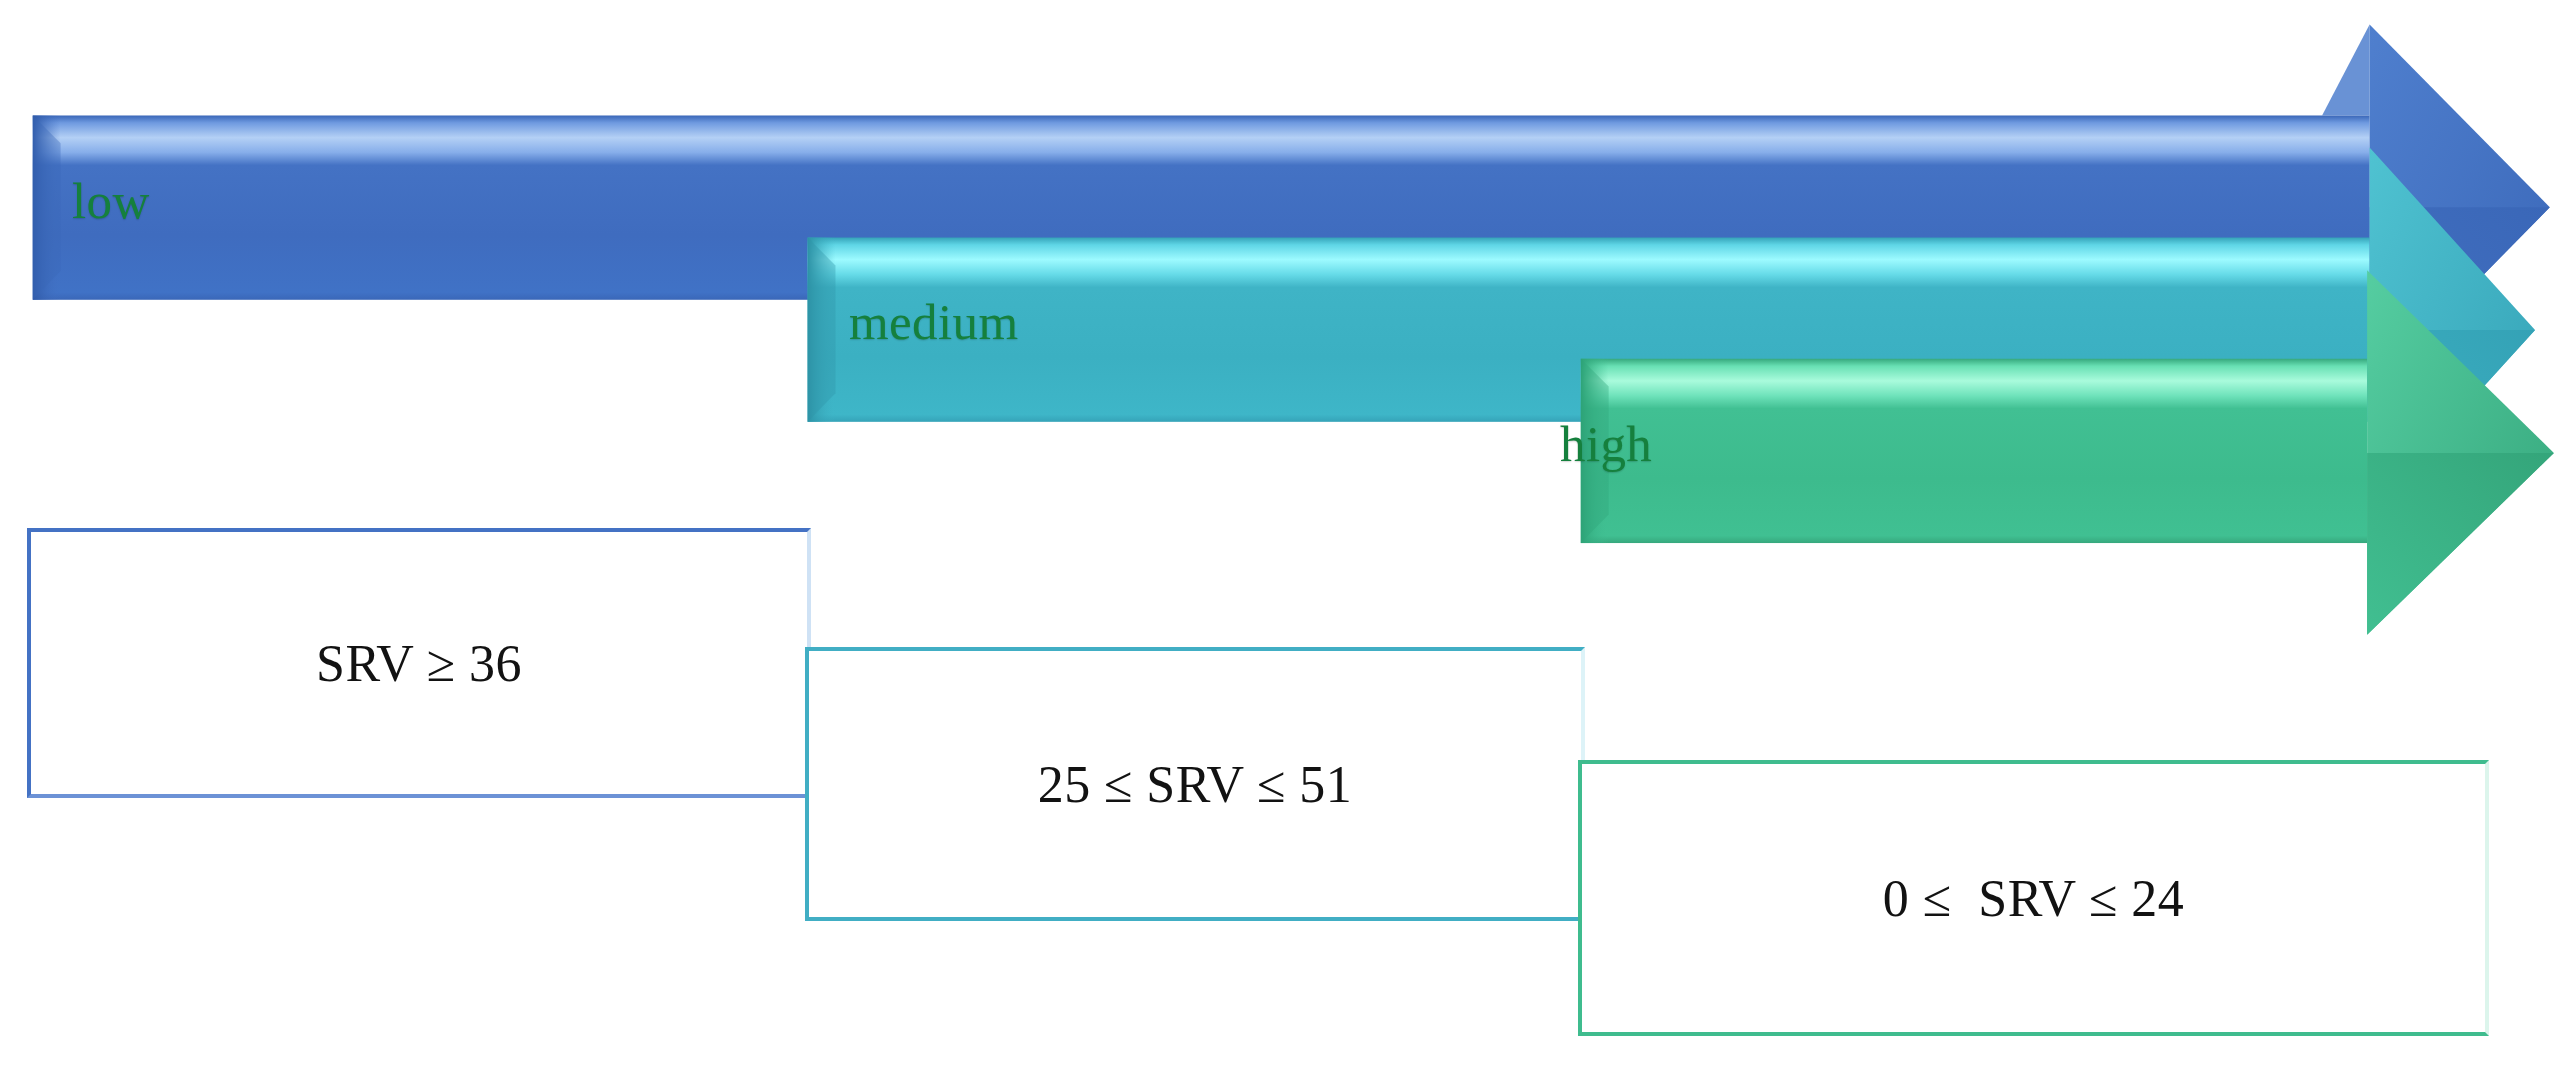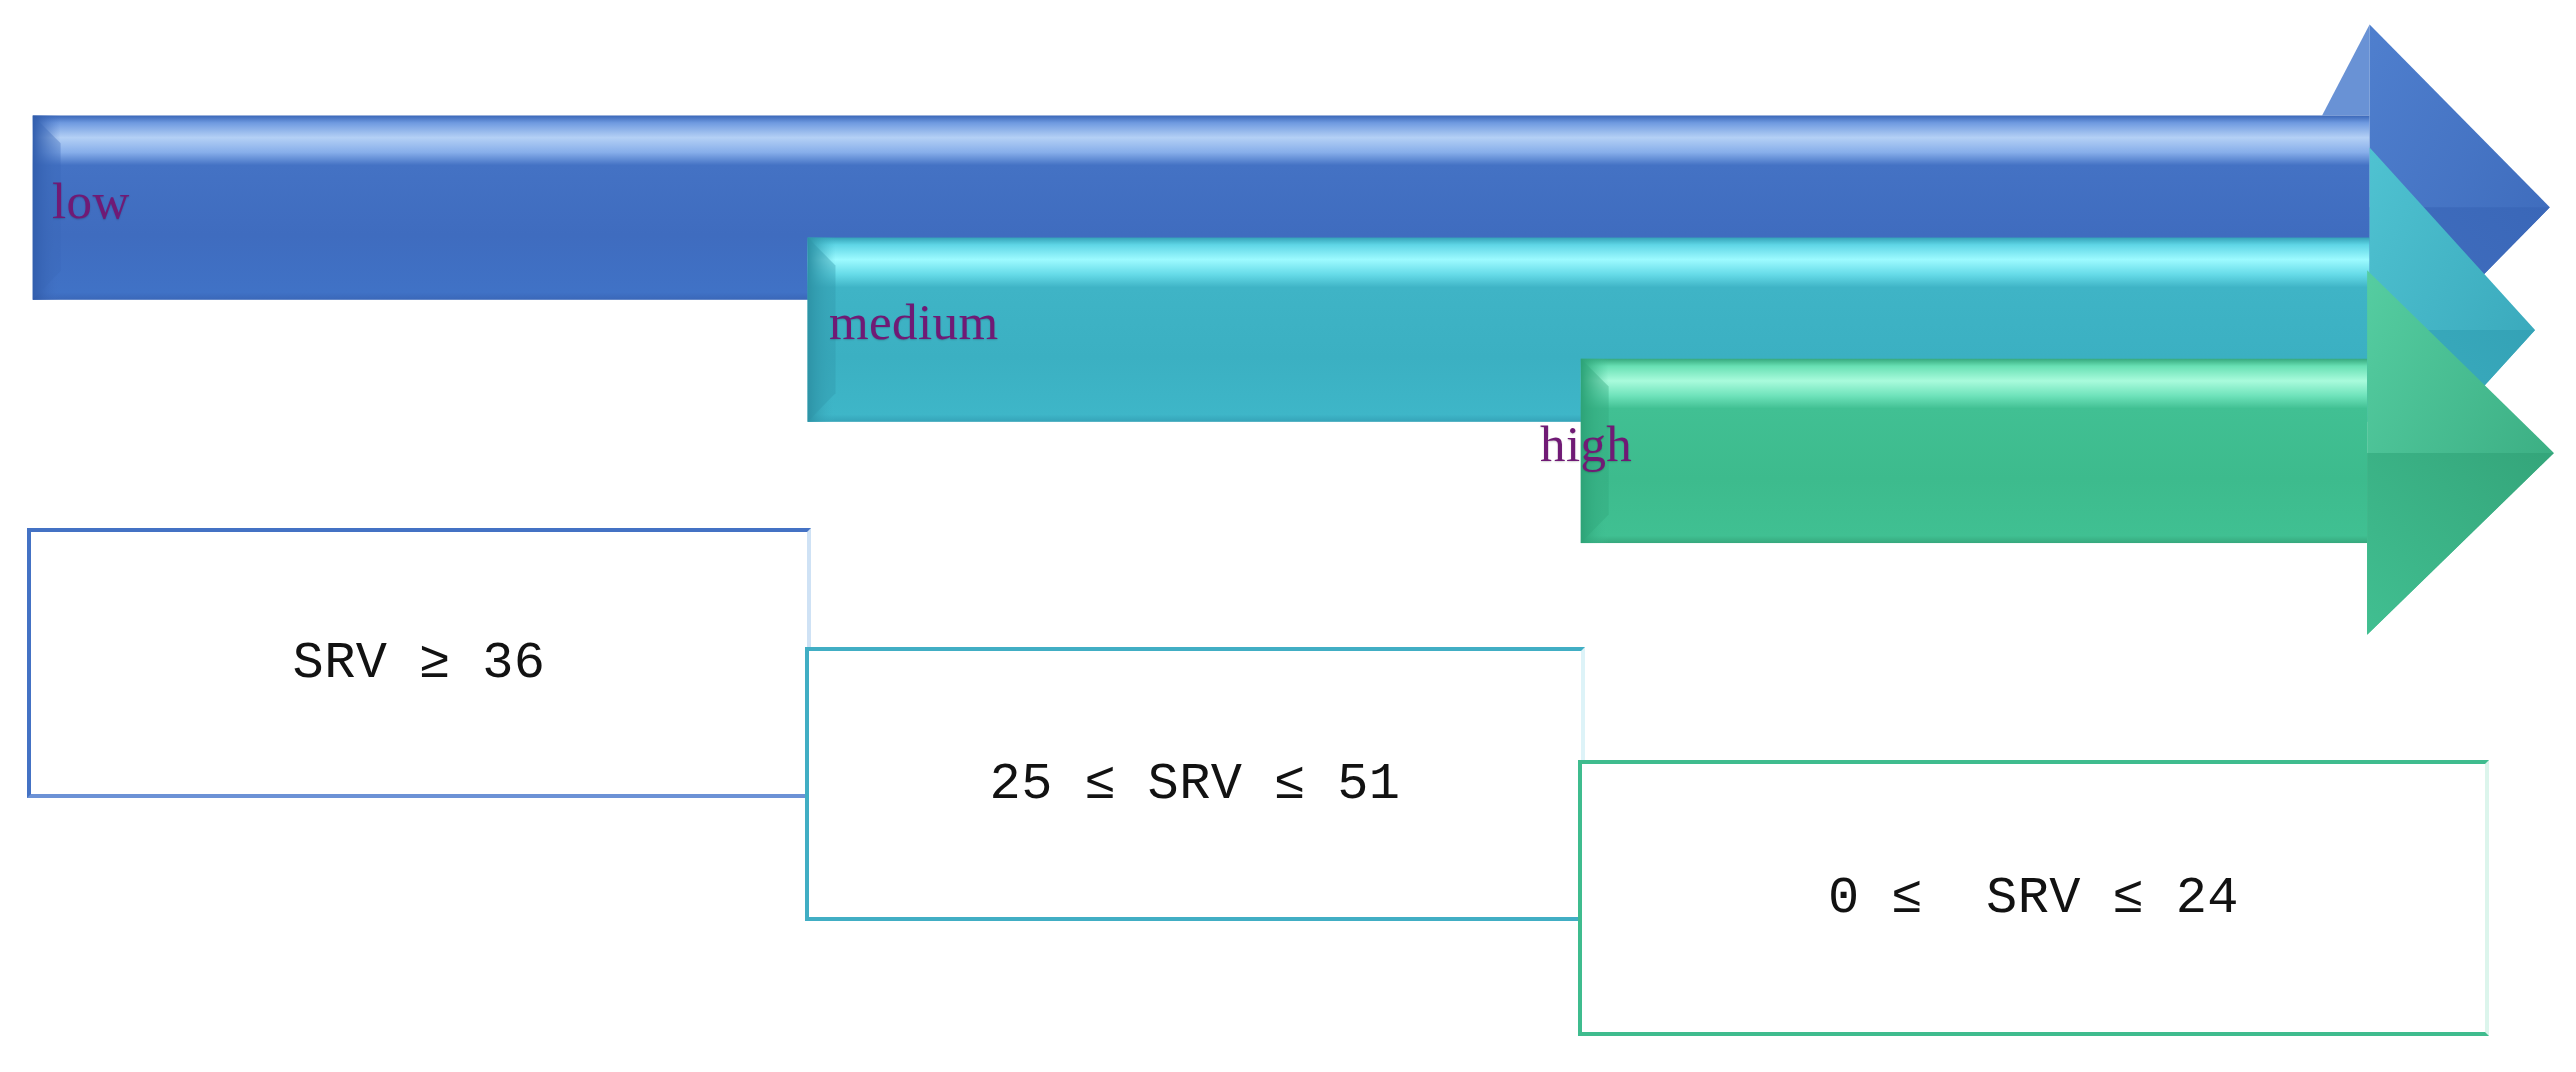--- a/index.html
+++ b/index.html
@@ -22,43 +22,44 @@
   .arrow-layer {
     position: absolute;
     left: 0;
     top: 0;
     width: 2576px;
     height: 1073px;
     pointer-events: none;
   }
   .arrow-label {
     position: absolute;
-    color: #701a75;
+    color: #15803d;
     font-family: "Liberation Serif", "DejaVu Serif", serif;
     font-size: 51px;
     line-height: 1;
     letter-spacing: 0.4px;
     white-space: nowrap;
     text-shadow: 0 0.8px 1.6px rgba(0,0,0,0.18);
+    margin-left: 20px;
   }
   #label-low    { left: 52px;   top: 176px; }
   #label-medium { left: 829px; top: 297px; text-align: right; }
   #label-high   { left: 1540px; top: 419px; }
 
   
   .cond-box {
     position: absolute;
     background: #ffffff;
     box-sizing: border-box;
     display: flex;
     align-items: center;
     justify-content: center;
   }
   .cond-box .cond-text {
-    font-family: Liberation Mono, monospace;
+    font-family: Liberation Serif, serif;
     font-size: 52px;
     color: #121212;
     white-space: pre;
     letter-spacing: 0.4px;
   }
   #box-low {
     left: 27px;  top: 528px;  width: 784px;  height: 270px;
     border: 4.1px solid #4472c4;
     border-right-color: #cfe2f5;
     border-bottom-color: #6c92d6;

